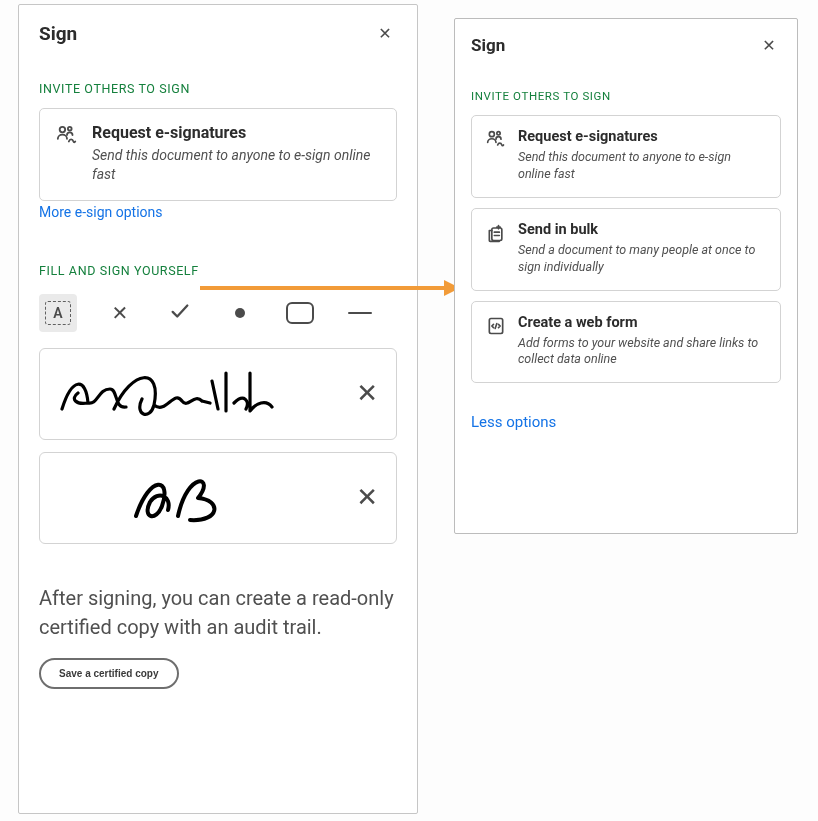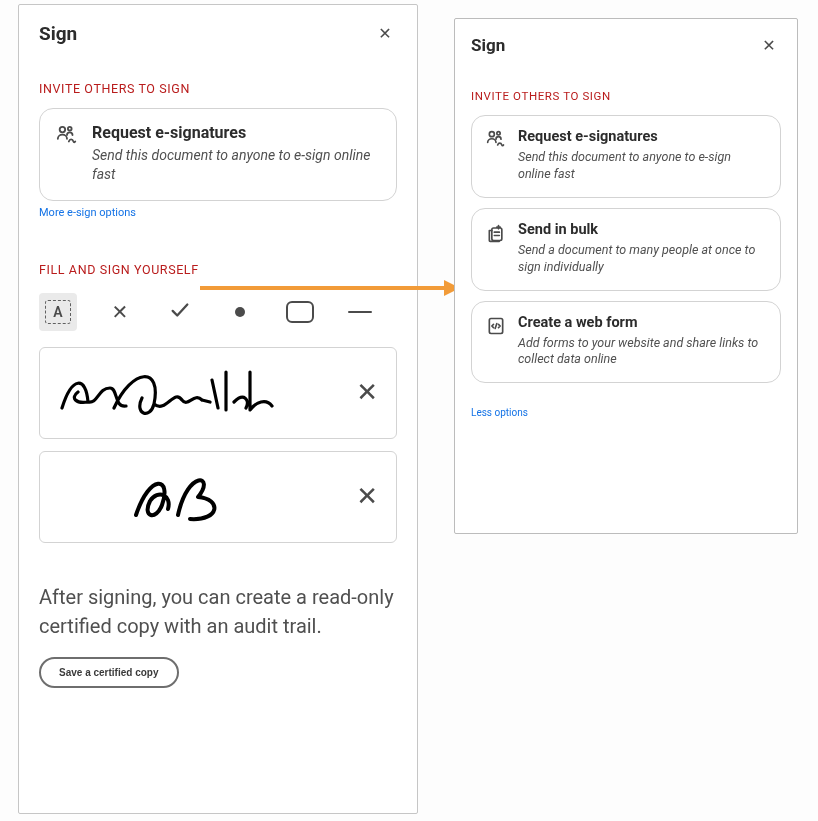--- a/index.html
+++ b/index.html
@@ -65,29 +65,29 @@
     font-size: 16px;
     color: #4b4b4b;
     cursor: pointer;
     border: none;
     background: transparent;
     padding: 0;
   }
   .section-label {
     font-size: 12.5px;
     letter-spacing: 0.6px;
-    color: #b91c1c;
+    color: #15803d;
     margin-top: 36px;
     margin-bottom: 12px;
   }
   .panel-right .section-label { margin-top: 32px; font-size: 11.5px; }
 
   .card {
     border: 1px solid var(--line);
-    border-radius: 14px;
+    border-radius: 5px;
     padding: 14px 16px 16px 16px;
     display: flex;
     align-items: flex-start;
     gap: 14px;
     background: #fff;
     cursor: pointer;
   }
   .card + .card { margin-top: 10px; }
   .card-icon {
     flex: none;
@@ -111,27 +111,27 @@
     margin: 0;
     font-style: italic;
   }
   .panel-right .card { padding: 12px 14px 14px 14px; gap: 12px; }
   .panel-right .card-title { font-size: 14.5px; }
   .panel-right .card-desc { font-size: 12.5px; }
   .panel-right .card-icon { width: 20px; height: 20px; }
 
   .link {
     color: var(--link);
-    font-size: 11px;
+    font-size: 14px;
     margin-top: 3px;
     display: inline-block;
     cursor: pointer;
     text-decoration: none;
   }
-  .panel-right .link { font-size: 10px; margin-top: 24px; }
+  .panel-right .link { font-size: 15px; margin-top: 30px; }
 
   
   .tool-row {
     display: flex;
     align-items: center;
     gap: 26px;
     padding: 4px 0;
     margin-top: 8px;
   }
   .tool {

